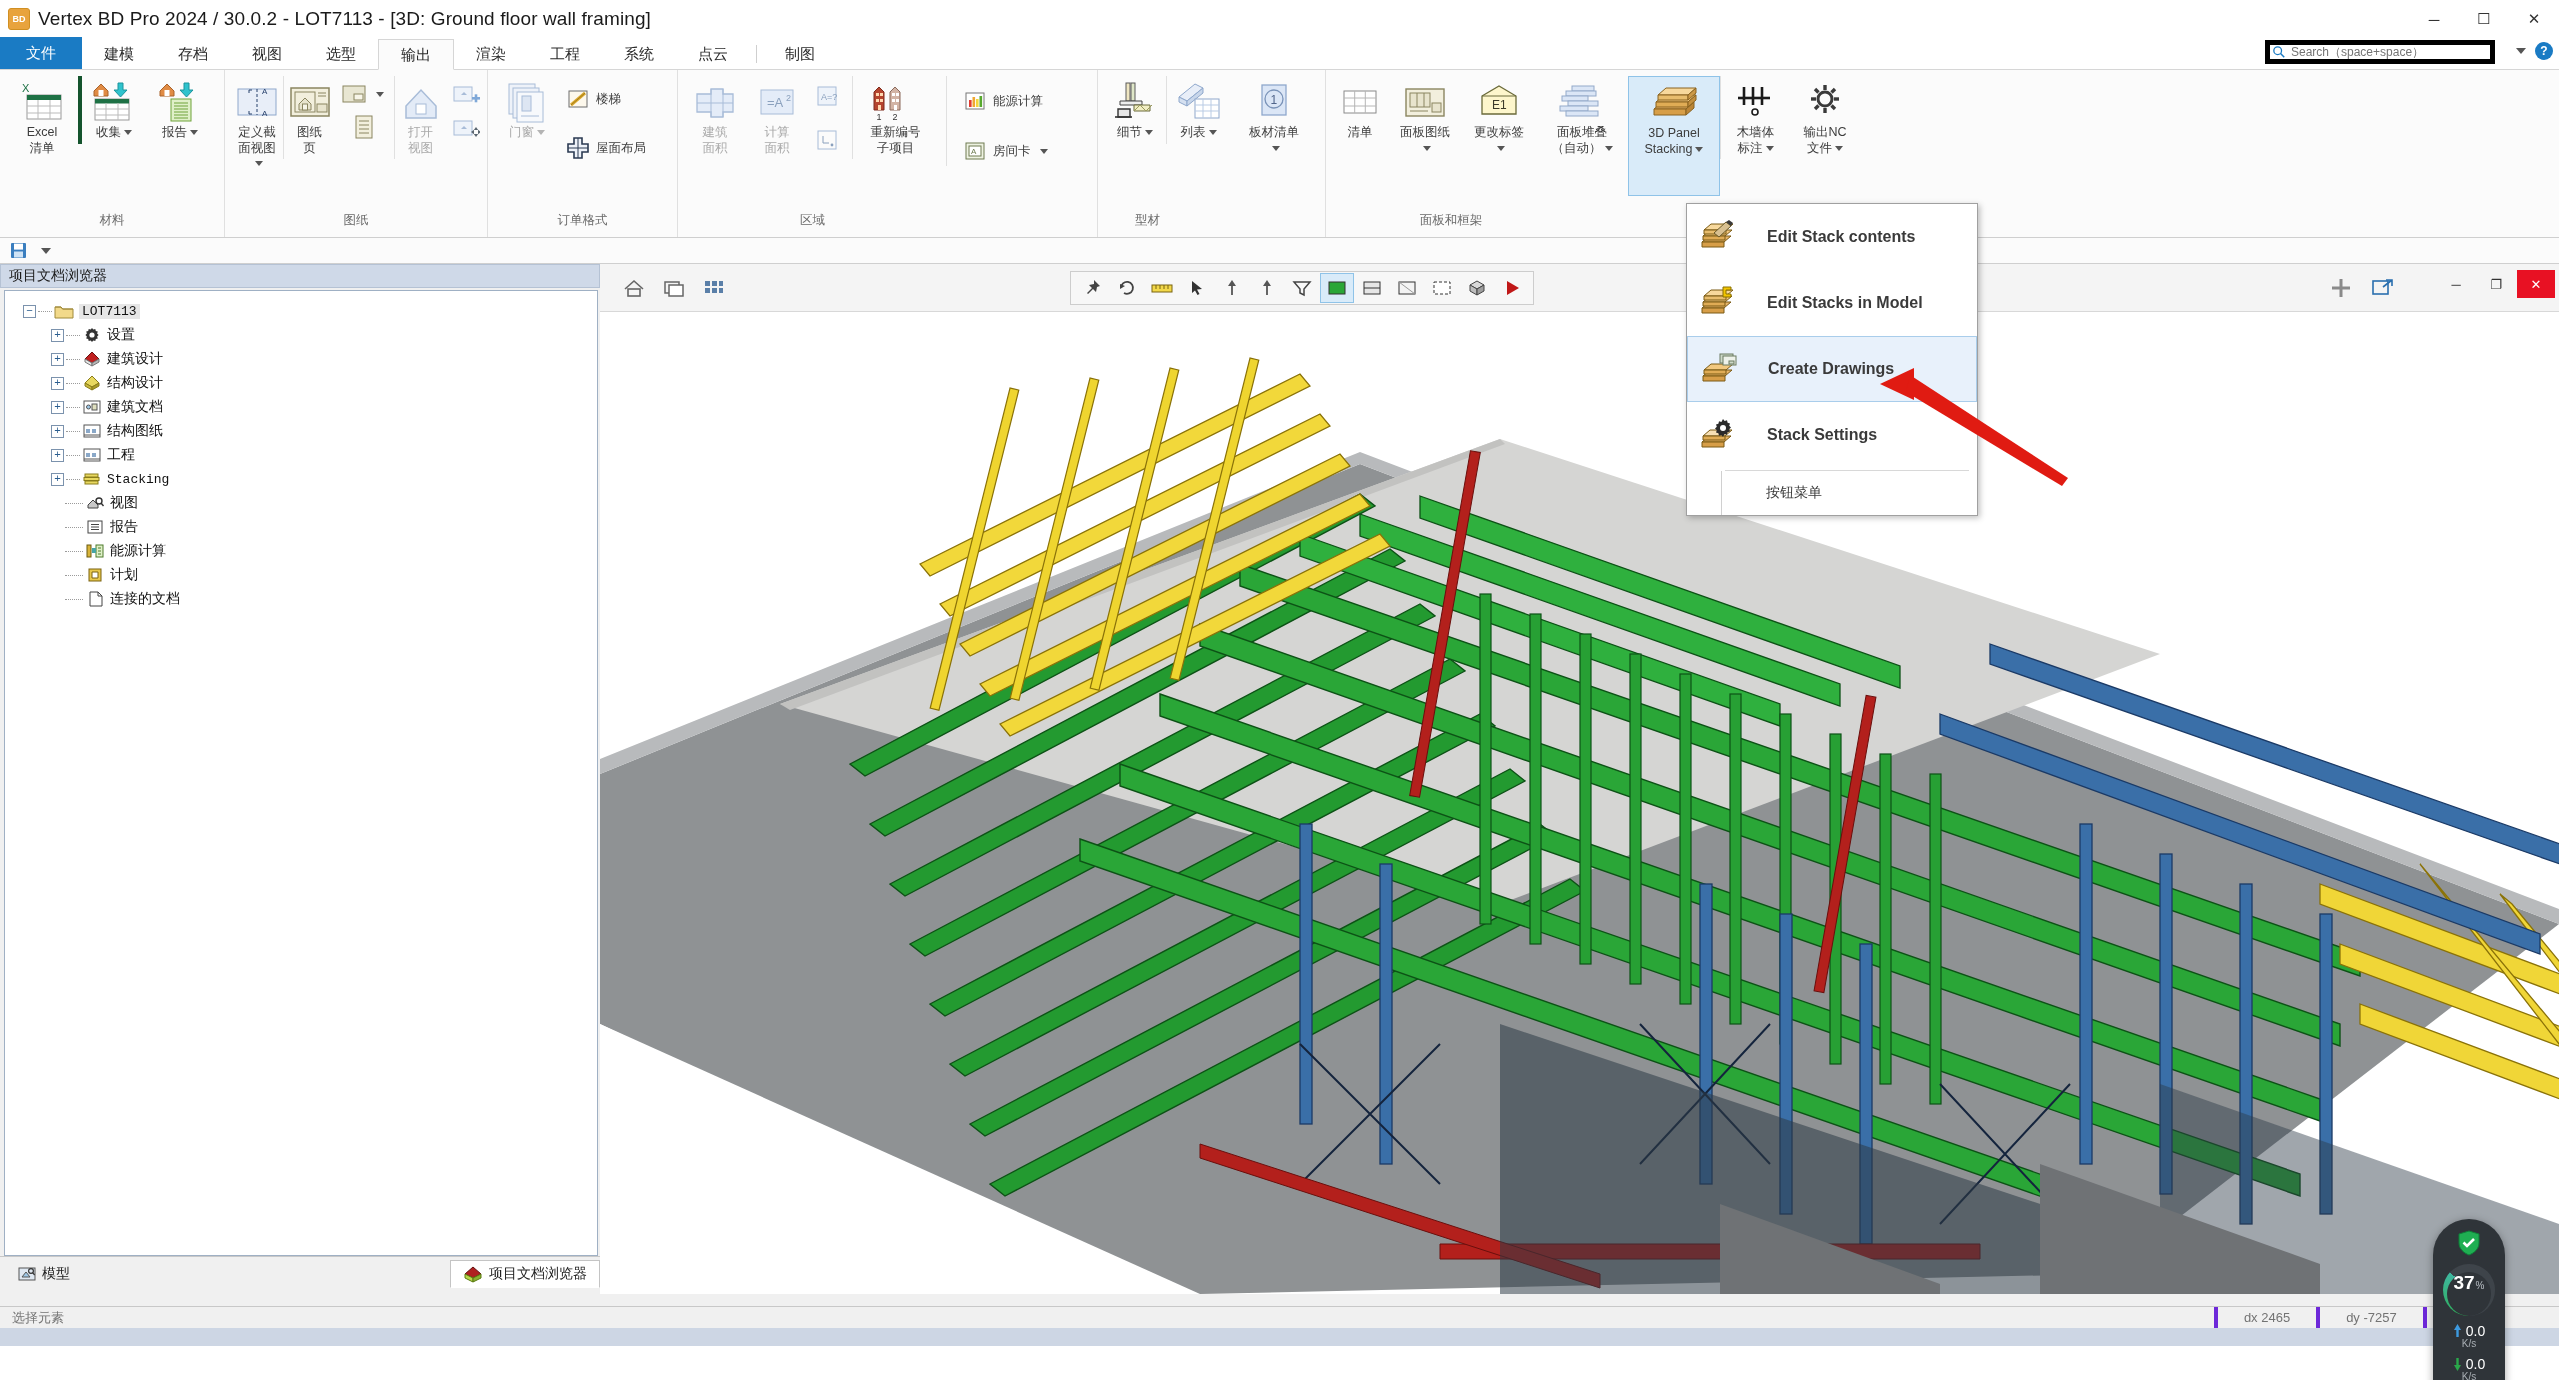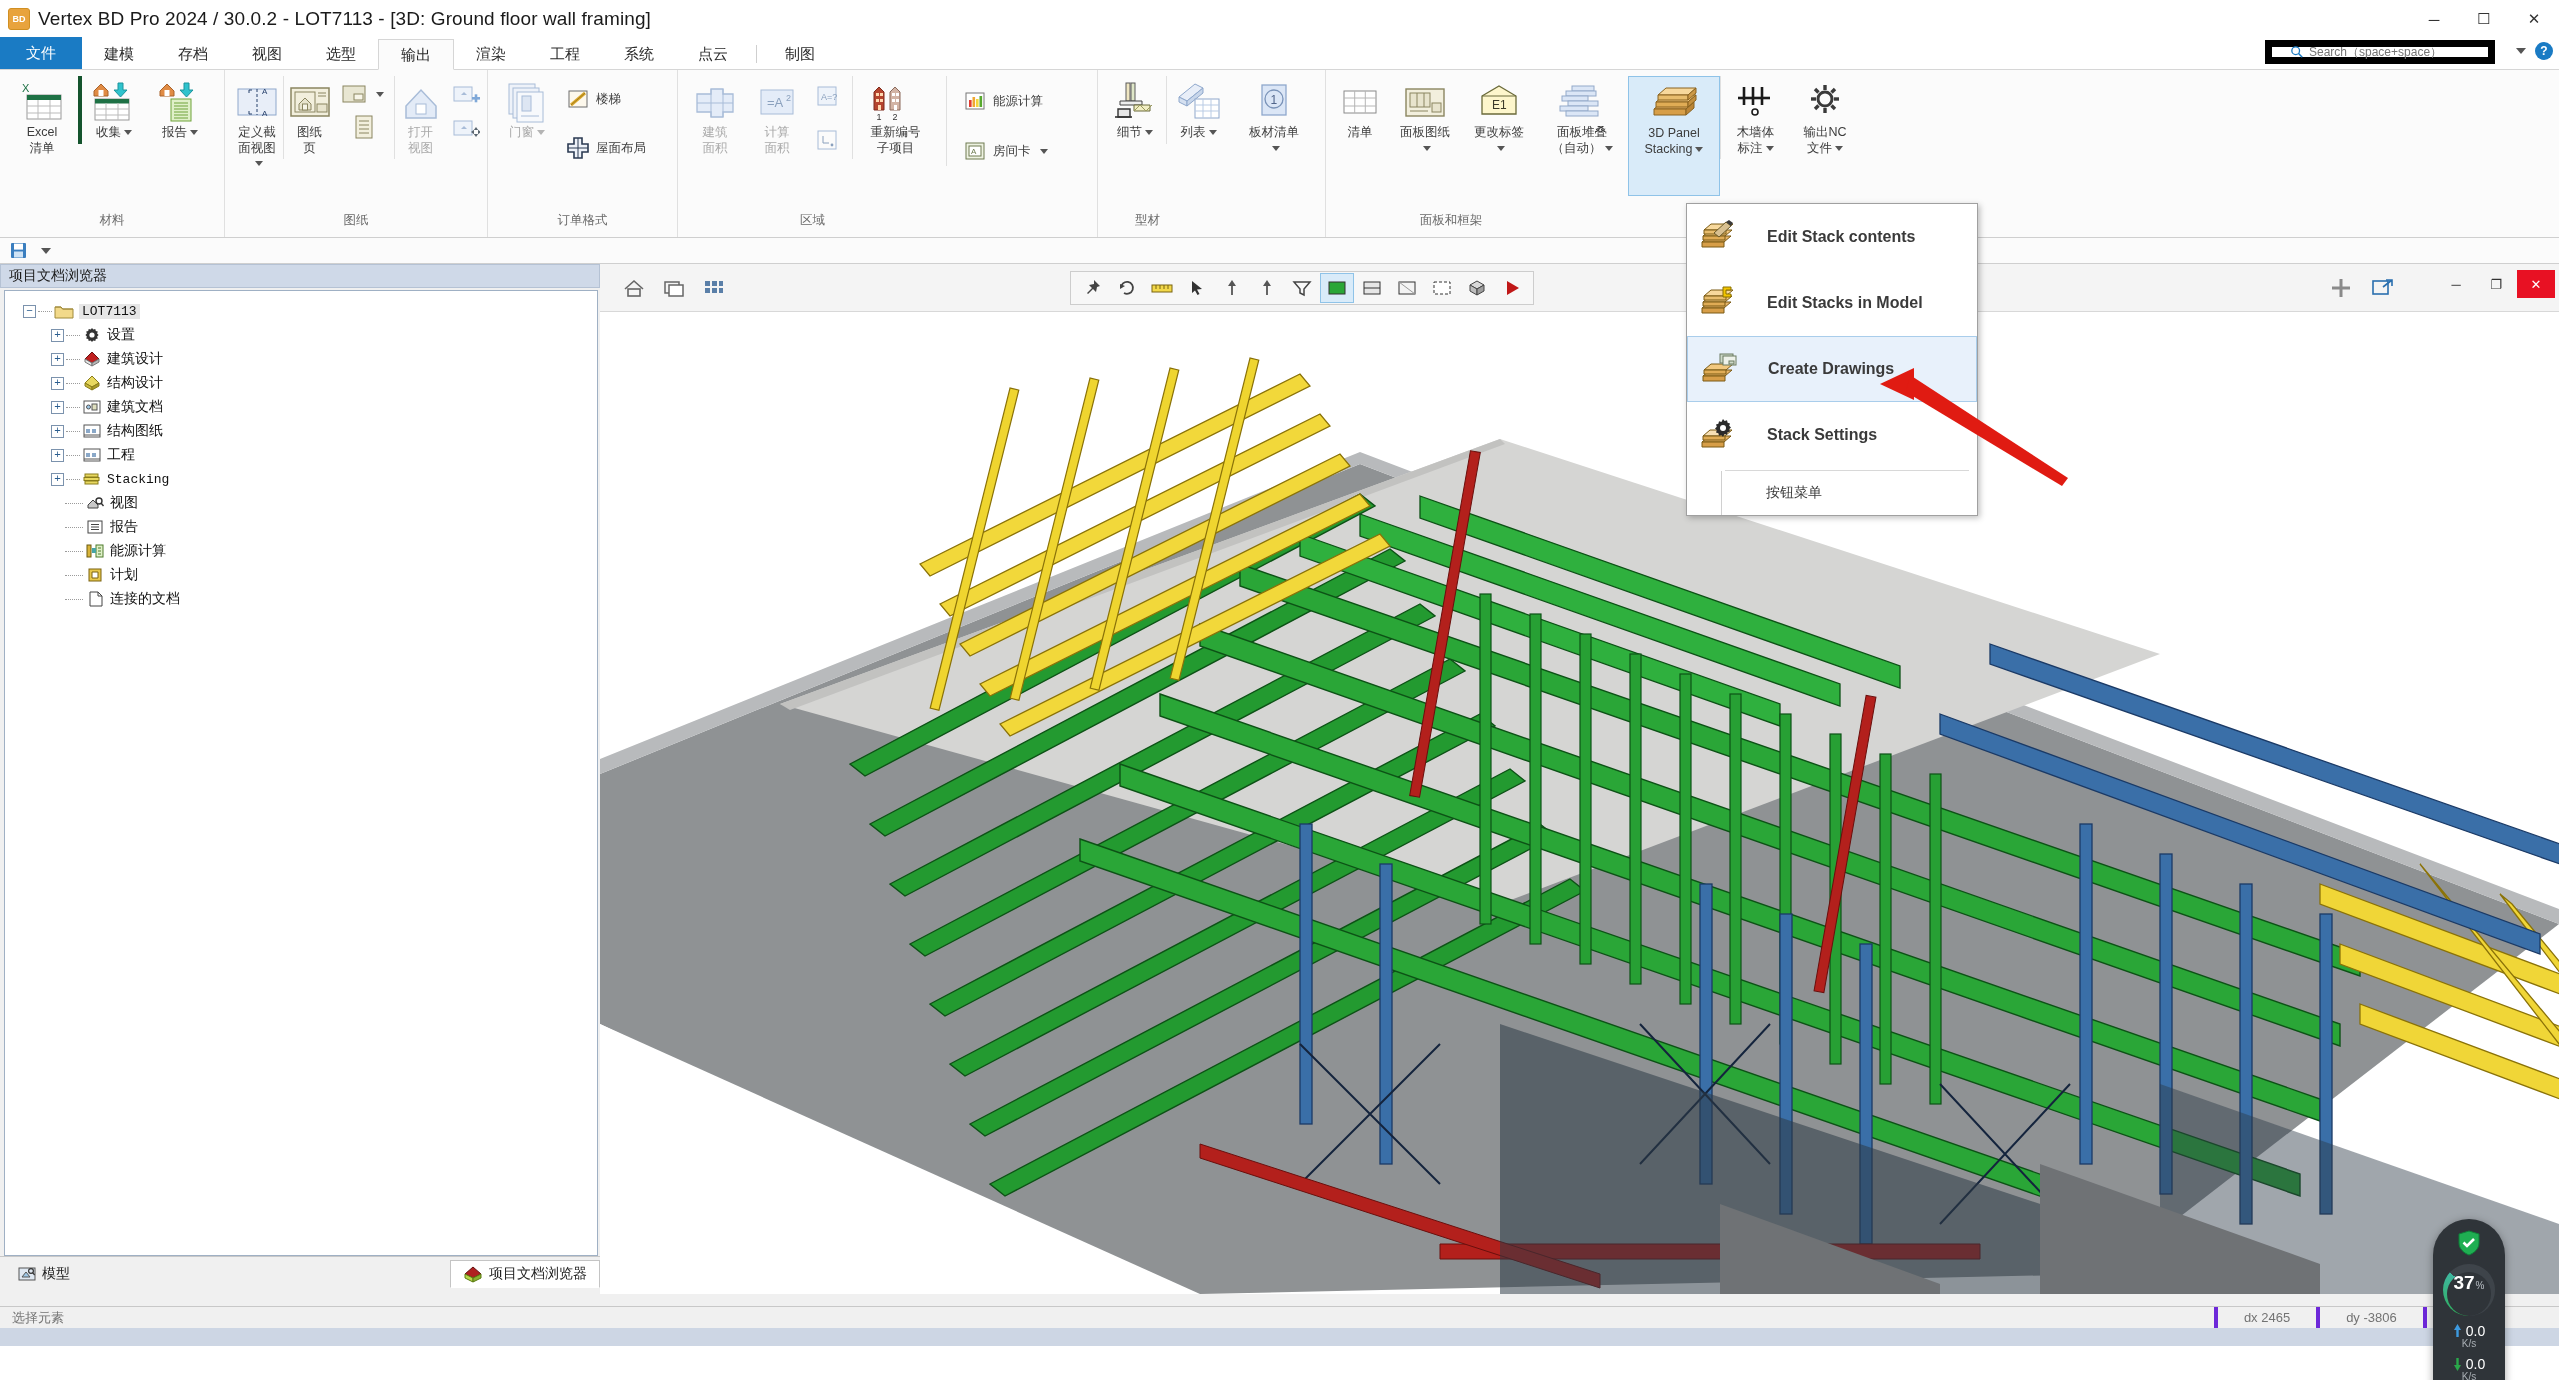--- a/index.html
+++ b/index.html
@@ -30,22 +30,22 @@
   #tabbar{ height:32px; background:#ffffff; display:flex; align-items:flex-end;
            border-bottom:1px solid #d6d6d6; position:relative;}
   .tab{ padding:0 22px; height:30px; line-height:30px; font-size:15px; color:#2a2a2a;
         cursor:default; }
   .tab.file{ background:#1a7bc4; color:#fff; height:32px;line-height:32px;
              padding:0 26px; font-size:15px;}
   .tab.active{ background:#fbfbfb; border:1px solid #d6d6d6; border-bottom:1px solid #fbfbfb;
                margin-bottom:-1px; height:31px;line-height:30px;margin-top:16px;}
   .tab-sep{ width:1px; height:18px; background:#cfcfcf; align-self:center; margin:0 6px;}
   #search-wrap{ position:absolute; right:64px; top:2px; width:230px; height:24px;
-                border:7px solid #000000; background:#fff; display:flex;align-items:center;
-                font-size:12px; color:#555; padding:0 16px;}
+                border:5px solid #000000; background:#fff; display:flex;align-items:center;
+                font-size:12px; color:#555; padding:0 0;}
   #search-wrap svg{ margin:0 5px 0 2px;}
   #search-input{ border:0; outline:0; font-size:12px; color:#777; width:180px;
                  font-family:"Liberation Sans",sans-serif; background:transparent;}
   #tab-right-icons{ position:absolute; right:6px; top:4px; display:flex; gap:9px; align-items:center;}
   .tri-down{ width:0;height:0;border-left:5px solid transparent;border-right:5px solid transparent;
              border-top:6px solid #555;}
   .help-circle{ width:18px;height:18px;border-radius:50%;background:#1a7bc4;color:#fff;
                 font-size:12px;display:flex;align-items:center;justify-content:center;font-weight:bold;}
 
   
@@ -1145,21 +1145,21 @@
       </span>
       <span class="nw-val">0.0</span>
     </div>
     <span class="nw-unit">K/s</span>
   </div>
 
   <div id="statusbar">
     <div id="status-left">选择元素</div>
     <div style="flex:1"></div>
     <div class="status-cell">dx 2465</div>
-    <div class="status-cell">dy -3806</div>
+    <div class="status-cell">dy -7257</div>
     <div class="status-cell" style="padding-right:60px">dz 2964</div>
   </div>
   <div id="taskbar-strip"></div>
 </div>
 
 <div id="stack-menu">
   <div class="mitem">
     <span>
       <svg width="40" height="34" viewBox="0 0 40 34">
         <g stroke="#7a5a14" stroke-width="1">

